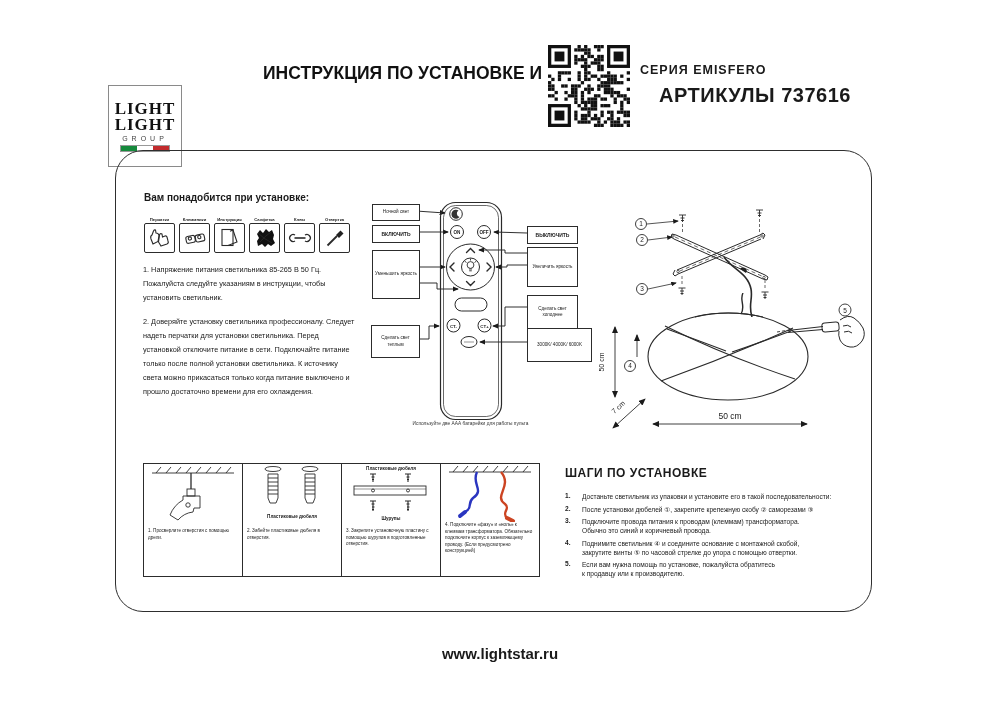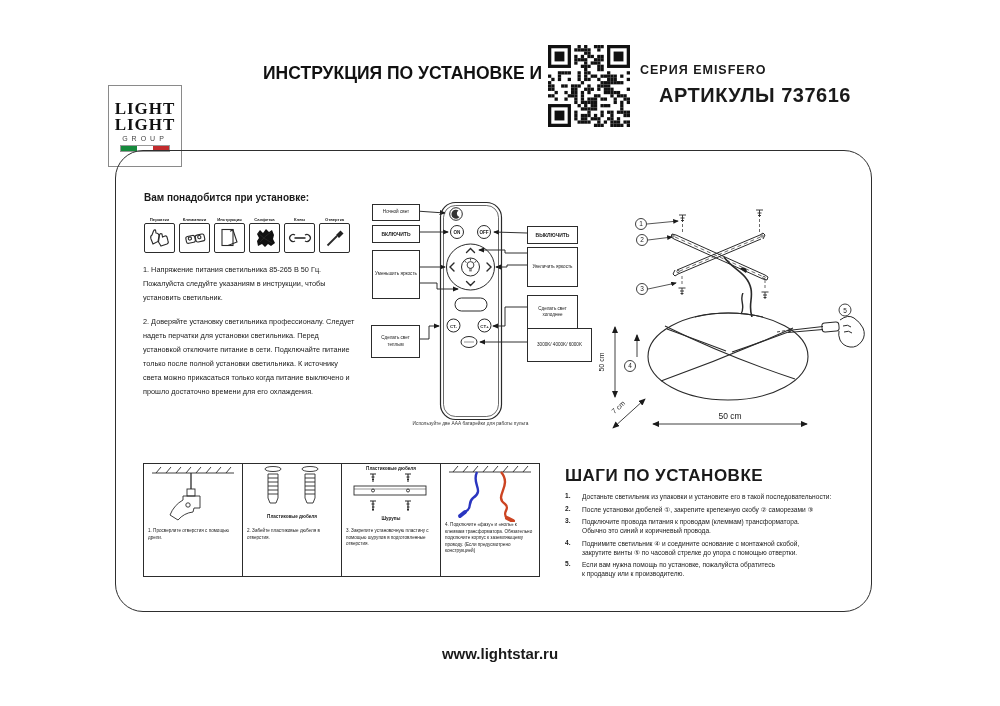--- a/index.html
+++ b/index.html
@@ -41,21 +41,21 @@
     display:flex;align-items:center;justify-content:center;text-align:center;
     font-size:4.6px;line-height:6.5px;padding:1px;}
   .remote-caption{left:383px;top:421px;width:175px;text-align:center;font-size:4.8px;color:#333;}
   
   .panels{left:143px;top:463px;width:395px;height:112px;border:1px solid #2c2c2c;display:flex;}
   .panel{flex:1;border-right:1px solid #2c2c2c;position:relative;}
   .panel:last-child{border-right:none;}
   .pcaption{position:absolute;left:4px;right:3px;font-size:4.6px;line-height:6.6px;}
   .plabel{position:absolute;left:0;right:0;text-align:center;font-size:4.6px;font-weight:bold;}
   
-  .install-heading{left:565px;top:466px;font-size:17px;font-weight:bold;letter-spacing:0.5px;}
+  .install-heading{left:565px;top:466px;font-size:12px;font-weight:bold;letter-spacing:0.5px;}
   .install{left:565px;top:492px;width:305px;}
   .step{display:flex;margin-bottom:3.5px;}
   .step-num{width:17px;flex:0 0 17px;font-size:6.6px;font-weight:bold;}
   .step-text{font-size:6.6px;line-height:9px;white-space:pre-line;}
   
   .footer{left:0;top:645px;width:1000px;text-align:center;font-weight:bold;font-size:15px;}
   .ink{stroke:#2a2a2a;fill:none;}
 </style>
 </head>
 <body>

